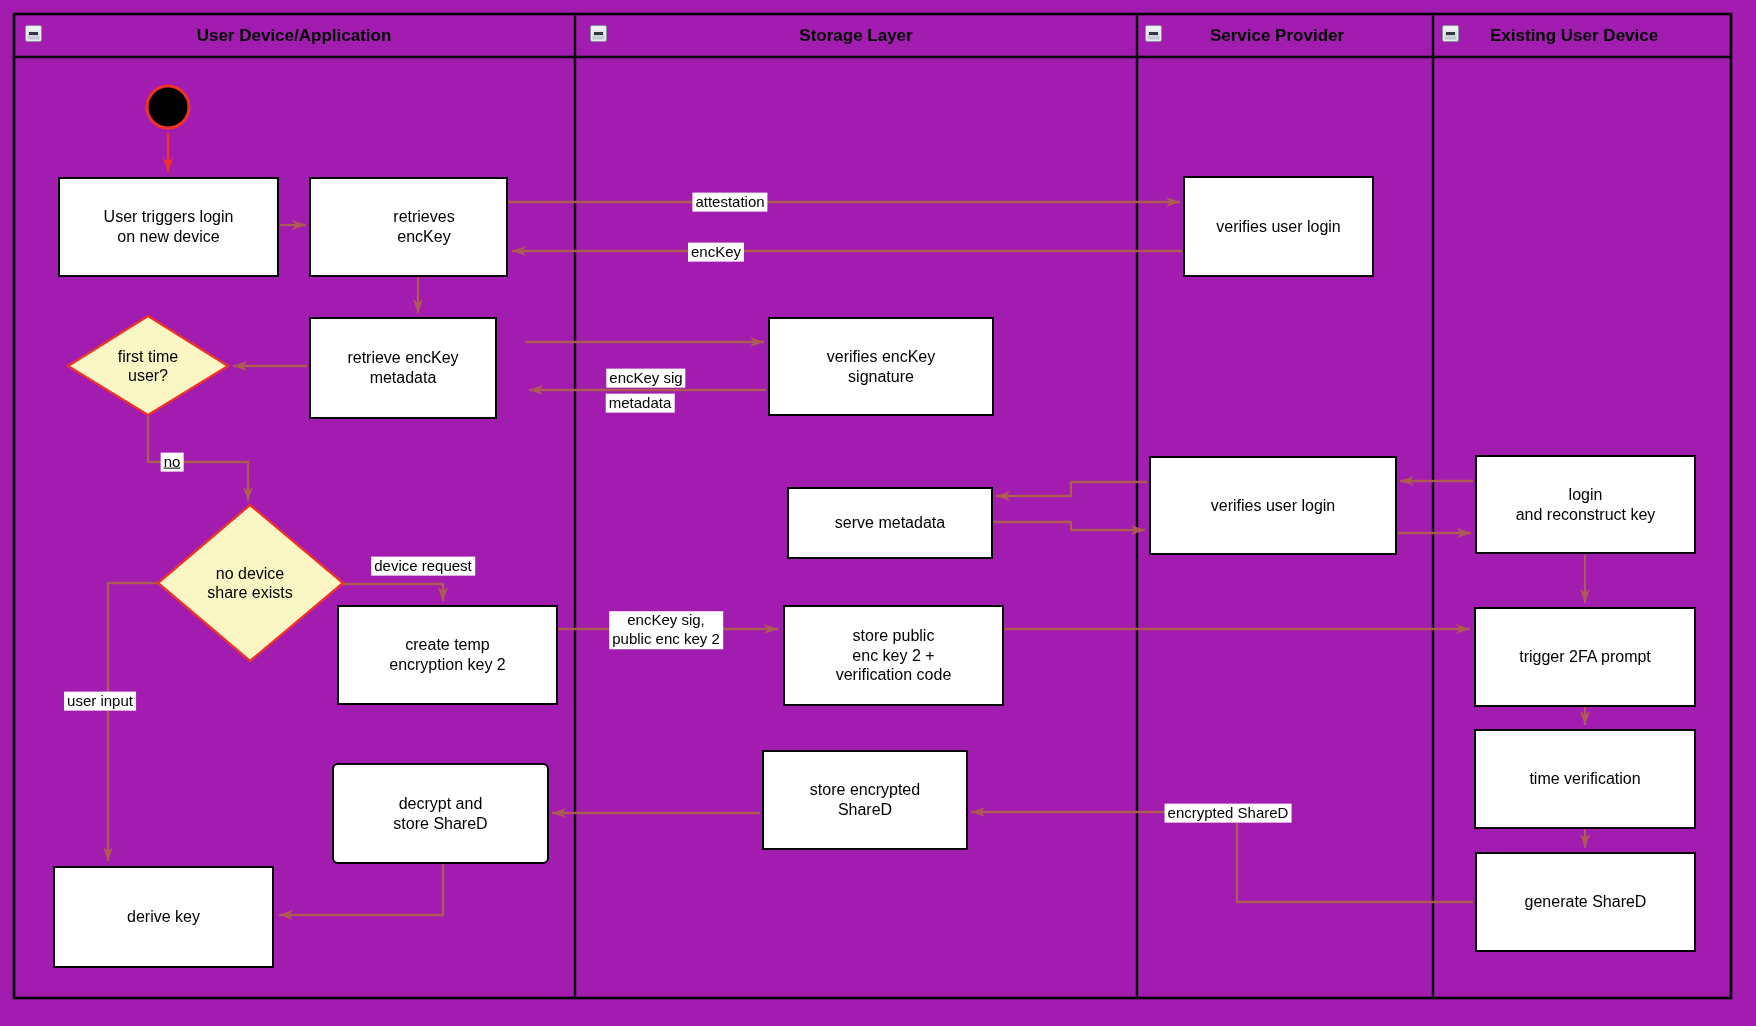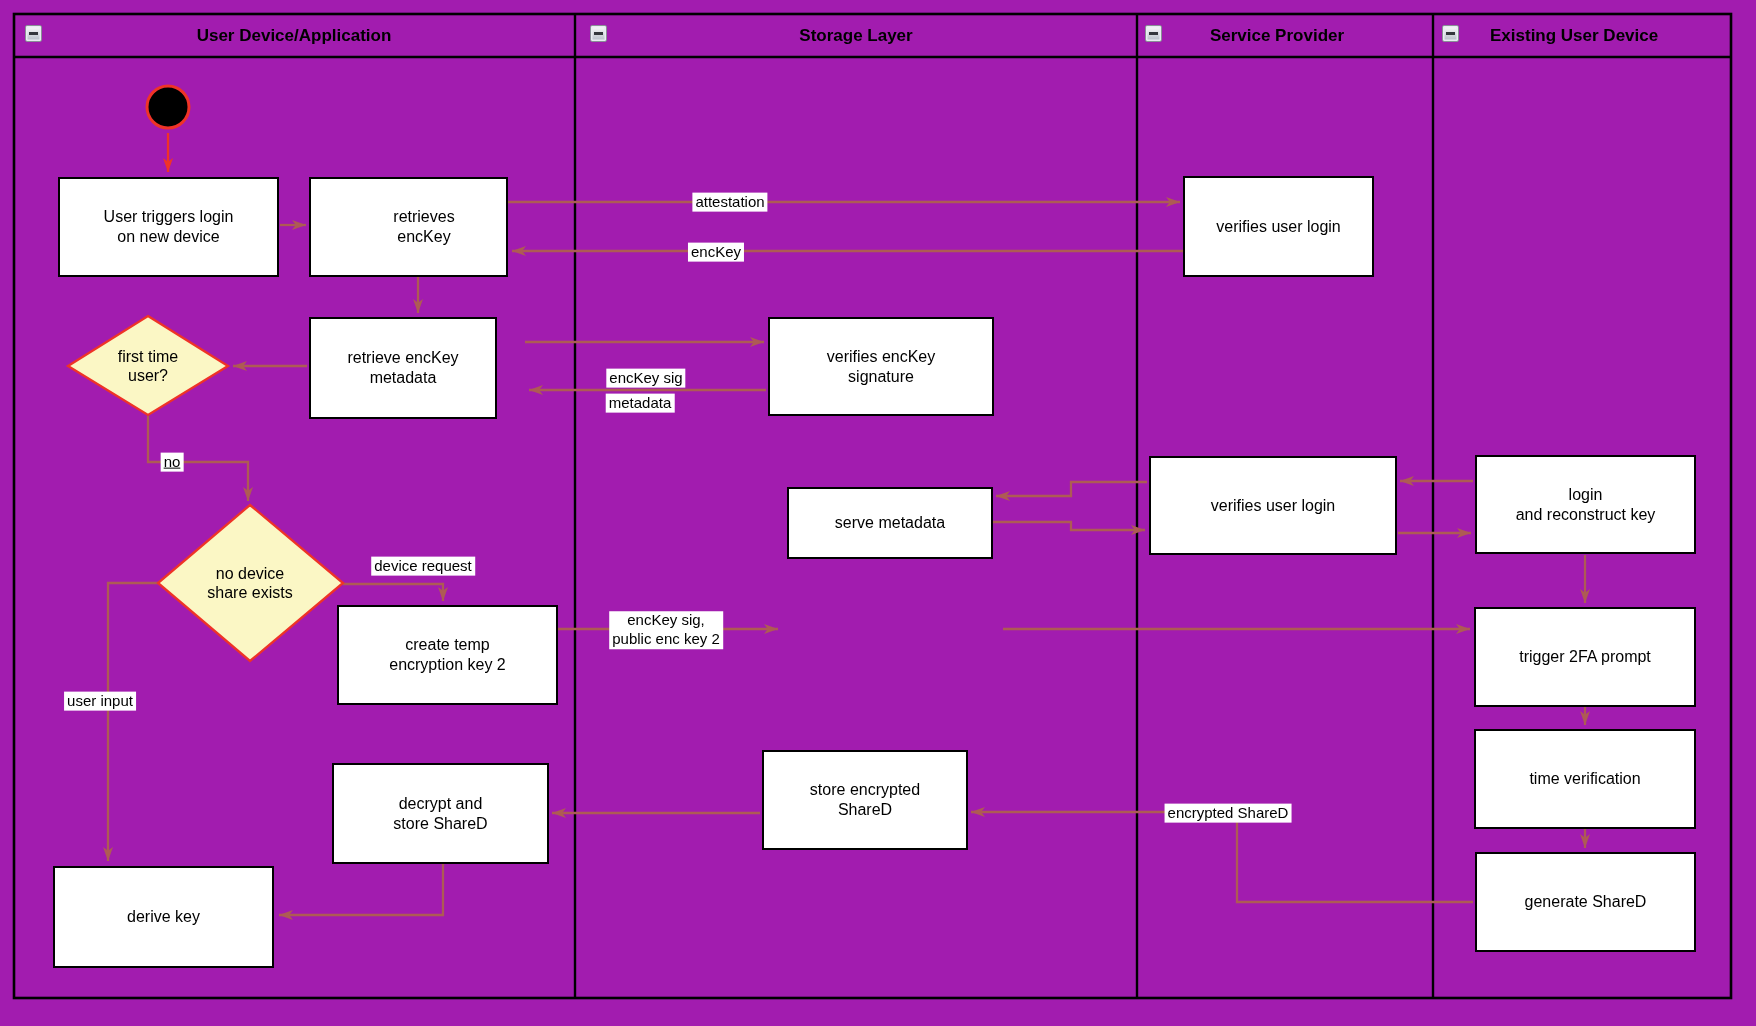--- a/index.html
+++ b/index.html
@@ -99,26 +99,29 @@
 metadata</div>
   <div class="box" style="left:768px;top:317px;width:226px;height:99px;">verifies encKey
 signature</div>
   <div class="box" style="left:787px;top:447px;width:206px;height:72px;margin-top:40px;">serve metadata</div>
   <div class="box" style="left:1183px;top:176px;width:191px;height:101px;">verifies user login</div>
   <div class="box" style="left:1149px;top:456px;width:248px;height:99px;">verifies user login</div>
   <div class="box" style="left:1475px;top:455px;width:221px;height:99px;">login
 and reconstruct key</div>
   <div class="box" style="left:337px;top:605px;width:221px;height:100px;">create temp
 encryption key 2</div>
+  <div class="box" style="left:783px;top:605px;width:221px;height:101px;">store public
+enc key 2 +
+verification code</div>
   <div class="box" style="left:1474px;top:607px;width:222px;height:100px;">trigger 2FA prompt</div>
   <div class="box" style="left:1474px;top:729px;width:222px;height:100px;">time verification</div>
   <div class="box" style="left:1475px;top:852px;width:221px;height:100px;">generate ShareD</div>
   <div class="box" style="left:762px;top:750px;width:206px;height:100px;">store encrypted
 ShareD</div>
-  <div class="box" style="left:332px;top:763px;width:217px;height:101px;">decrypt and
+  <div class="box" style="left:332px;top:763px;width:217px;height:101px;border-radius:6px;">decrypt and
 store ShareD</div>
   <div class="box" style="left:53px;top:866px;width:221px;height:102px;">derive key</div>
 
   <div class="dtext" style="left:148px;top:366px;">first time
 user?</div>
   <div class="dtext" style="left:250px;top:583px;">no device
 share exists</div>
 
   <div class="lbl" style="left:730px;top:202px;">attestation</div>
   <div class="lbl" style="left:716px;top:252px;">encKey</div>

